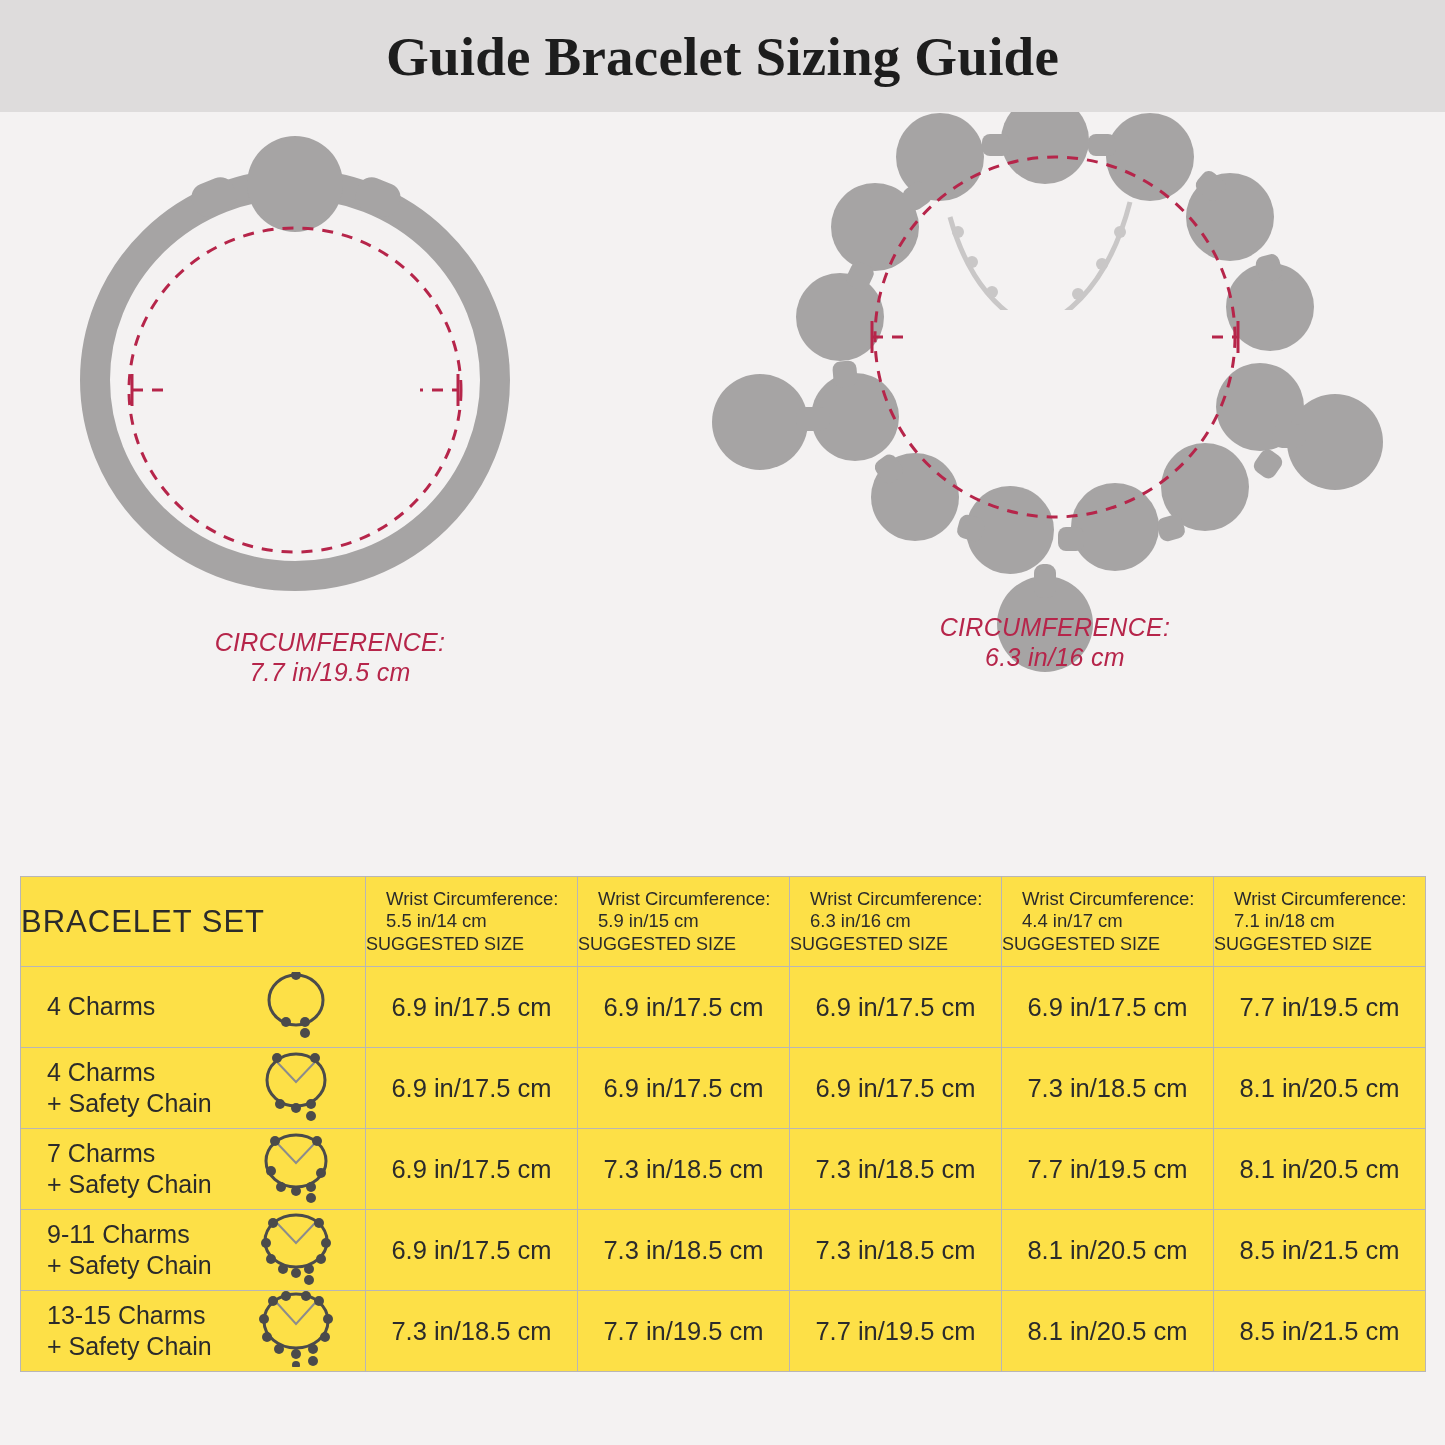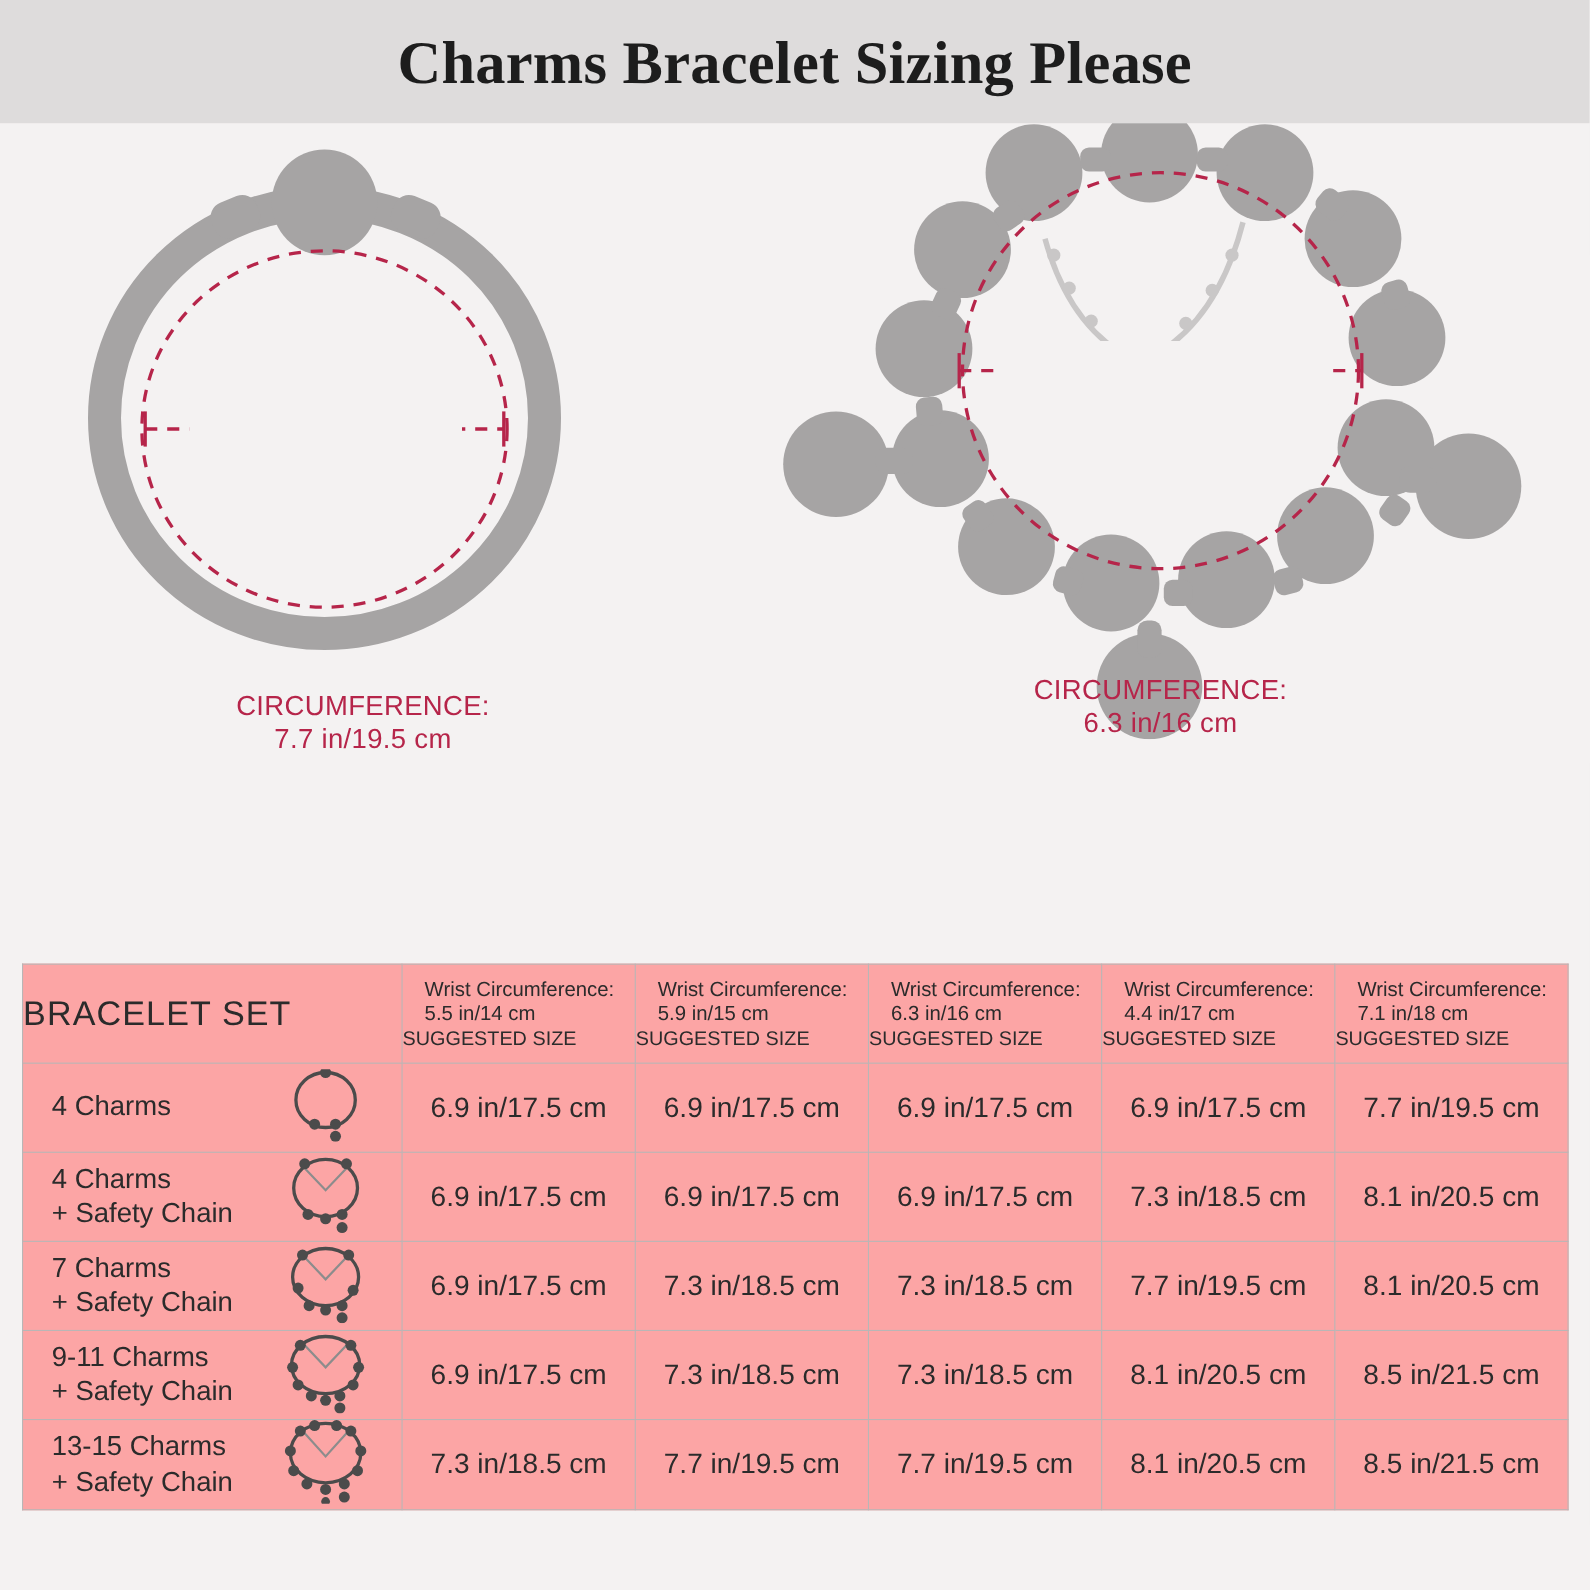--- a/index.html
+++ b/index.html
@@ -41,20 +41,21 @@
     padding: 28px 30px 0 32px;
     font-size: 28.5px;
     line-height: 1.45;
     color: #2b2b2b;
     max-width: 1400px;
   }
   
   .illus {
     position: relative;
     height: 580px;
+    font-style: italic;
   }
   .illus-left {
     position: absolute;
     left: 60px;
     top: 10px;
     width: 560px;
     height: 500px;
   }
   .illus-right {
     position: absolute;
@@ -84,21 +85,21 @@
   
   .table-wrap {
     position: absolute;
     left: 20px;
     top: 876px;
     width: 1405px;
   }
   table.sizing {
     border-collapse: collapse;
     width: 1405px;
-    background: #fca5a5;
+    background: #fde047;
     table-layout: fixed;
     padding-left: 40px;
   }
   table.sizing td, table.sizing th {
     border: 1px solid #b9b6b6;
     padding: 0;
     vertical-align: middle;
   }
   .head-cell {
     padding: 10px 10px 12px 10px;
@@ -144,21 +145,21 @@
   tr.data-row { height: 81px; }
   tr.head-row { height: 90px; }
   .mini-icon { flex: 0 0 auto; }
 </style>
 </head>
 <body>
 
 <div class="page">
 
   <div class="header">
-    <h1>Charms Bracelet Sizing Please</h1>
+    <h1>Guide Bracelet Sizing Guide</h1>
   </div>
 
 
   <div class="illus">
 
     <div class="illus-left">
       <svg width="560" height="500" viewBox="0 0 560 500">
 
         <ellipse cx="235" cy="258" rx="200" ry="196" fill="none" stroke="#a6a4a4" stroke-width="30"></ellipse>
 

